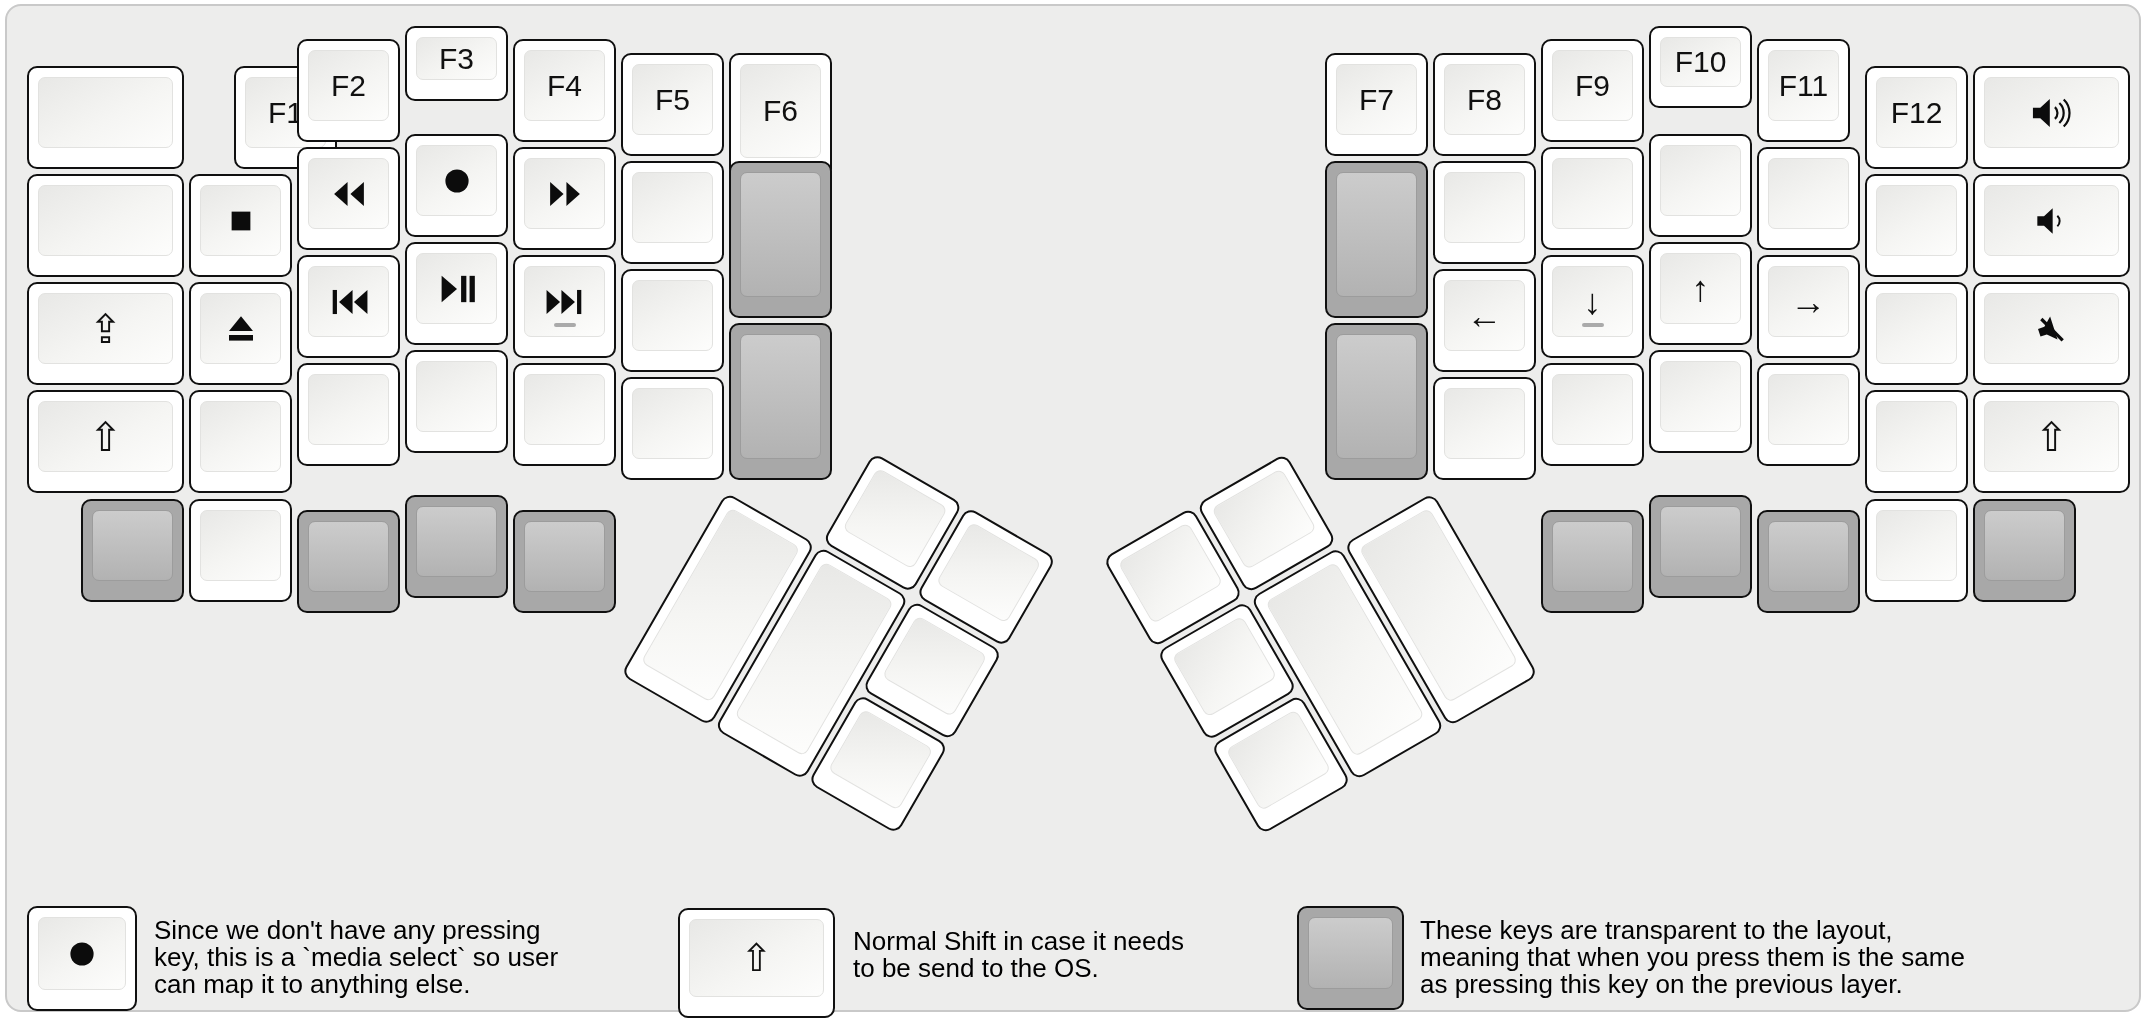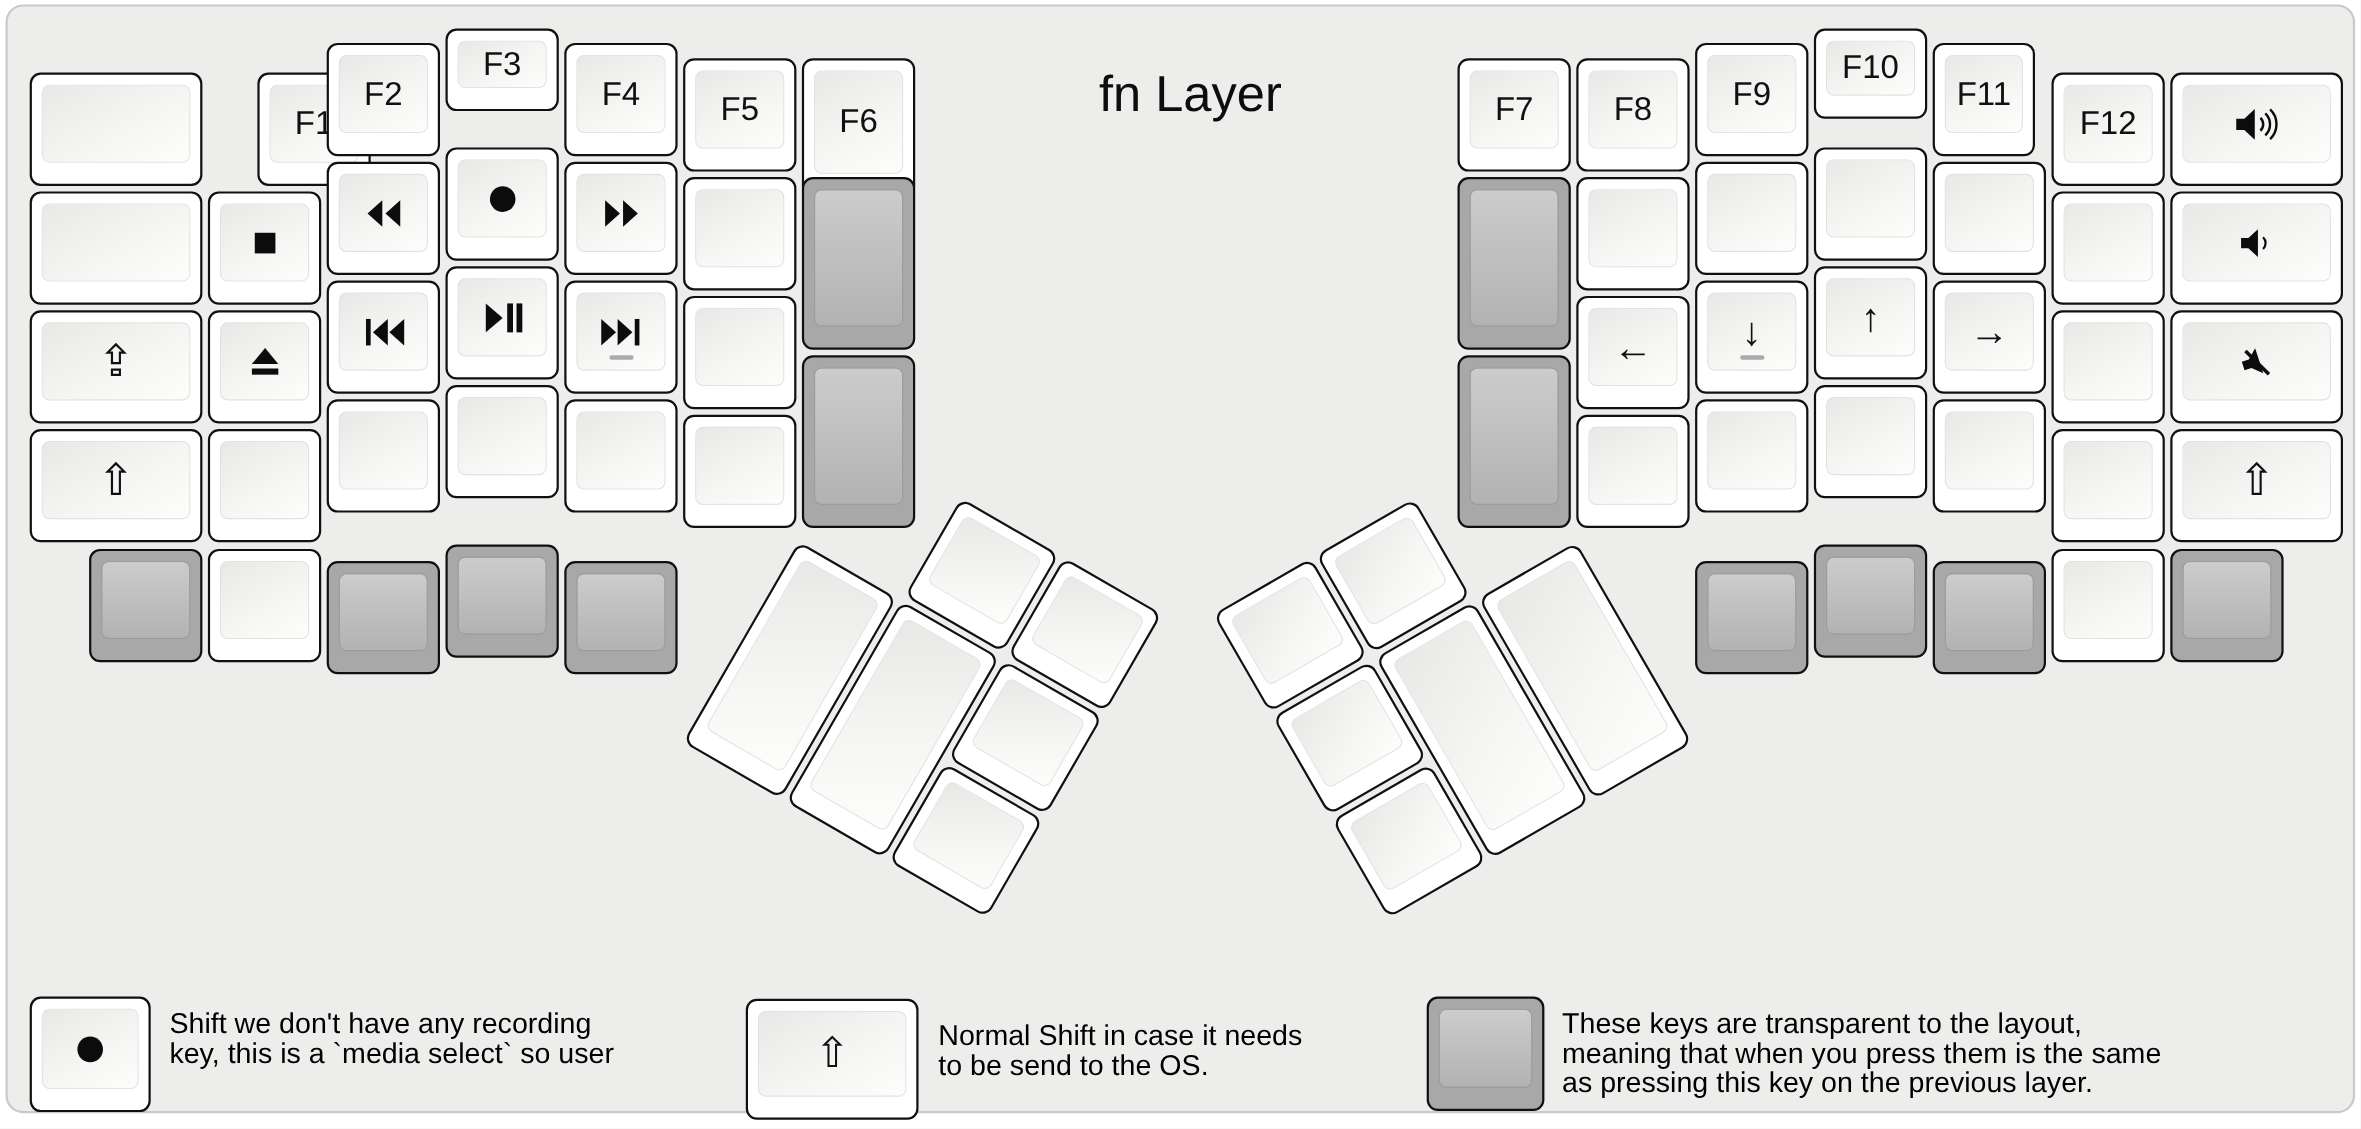--- a/index.html
+++ b/index.html
@@ -16,21 +16,20 @@
   .kicon{display:flex;align-items:center;justify-content:center;}
   .kicon svg{display:block;fill:#0c0c0c;}
   .homing{position:absolute;left:50%;transform:translateX(-50%);bottom:9px;width:22px;height:4px;border-radius:2px;background:#aaaaaa;}
   .cluster{position:absolute;width:324px;height:327px;}
   .legend-text{position:absolute;font-size:26px;line-height:27px;color:#000000;white-space:nowrap;}
 </style>
 </head>
 <body>
 
 <div class="canvas">
-  <div class="title">fn Layer</div>
   <div id="board">
       <div class="key" style="left: 20px; top: 60px; width: 157px; height: 103px;">
         <div class="cap"></div>
       </div>
       <div class="key" style="left: 182px; top: 60px; width: 103px; height: 103px; margin-left: 45px;">
         <div class="cap">
           <span class="klabel">F1</span>
         </div>
       </div>
       <div class="key" style="left: 290px; top: 33px; width: 103px; height: 103px;">
@@ -392,22 +391,23 @@
         <div class="key" style="left: 218px; top: 111px; width: 103px; height: 211px;">
           <div class="cap"></div>
         </div>
         <div class="key" style="left: 2px; top: 219px; width: 103px; height: 103px;">
           <div class="cap"></div>
         </div>
       </div>
     </div>
 
   <div class="legend-text" style="left:147px;top:911px">
-    <div>Shift we don't have any recording</div>
+    <div>Since we don't have any pressing</div>
     <div>key, this is a `media select` so user</div>
+    <div>can map it to anything else.</div>
   </div>
   <div class="legend-text" style="left:846px;top:922px">
     <div>Normal Shift in case it needs</div>
     <div>to be send to the OS.</div>
   </div>
   <div class="legend-text" style="left:1413px;top:911px">
     <div>These keys are transparent to the layout,</div>
     <div>meaning that when you press them is the same</div>
     <div>as pressing this key on the previous layer.</div>
   </div>

